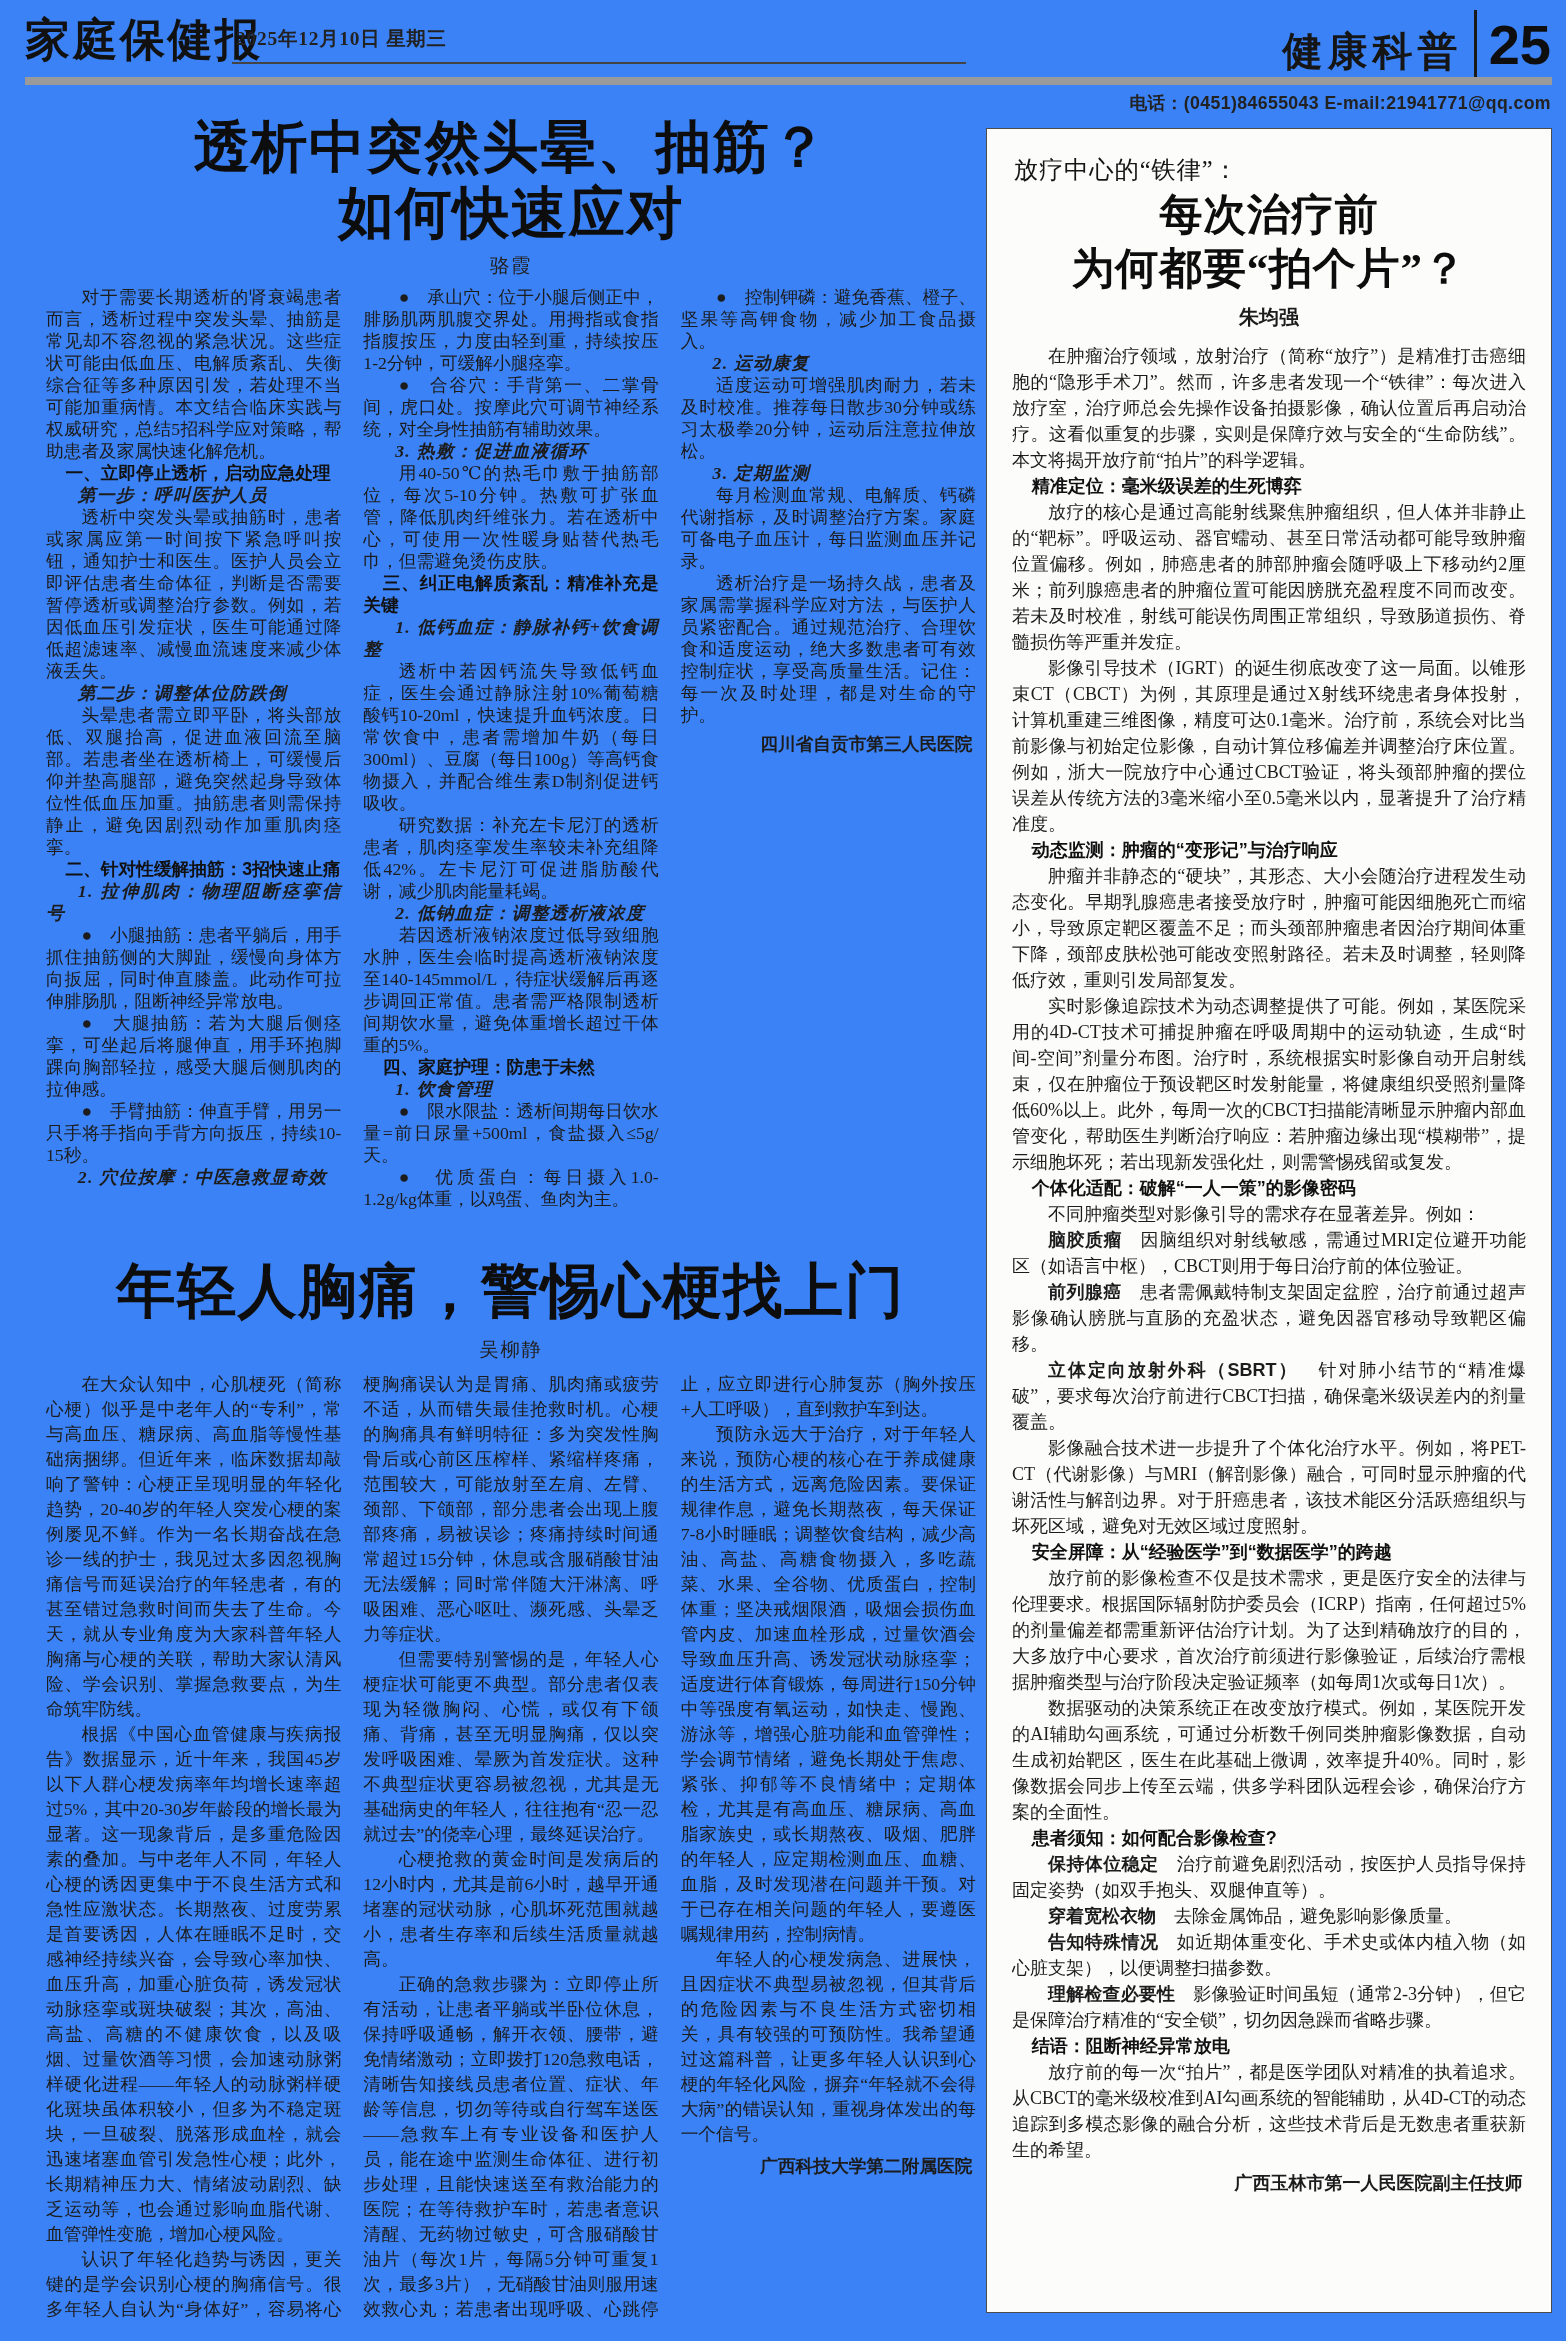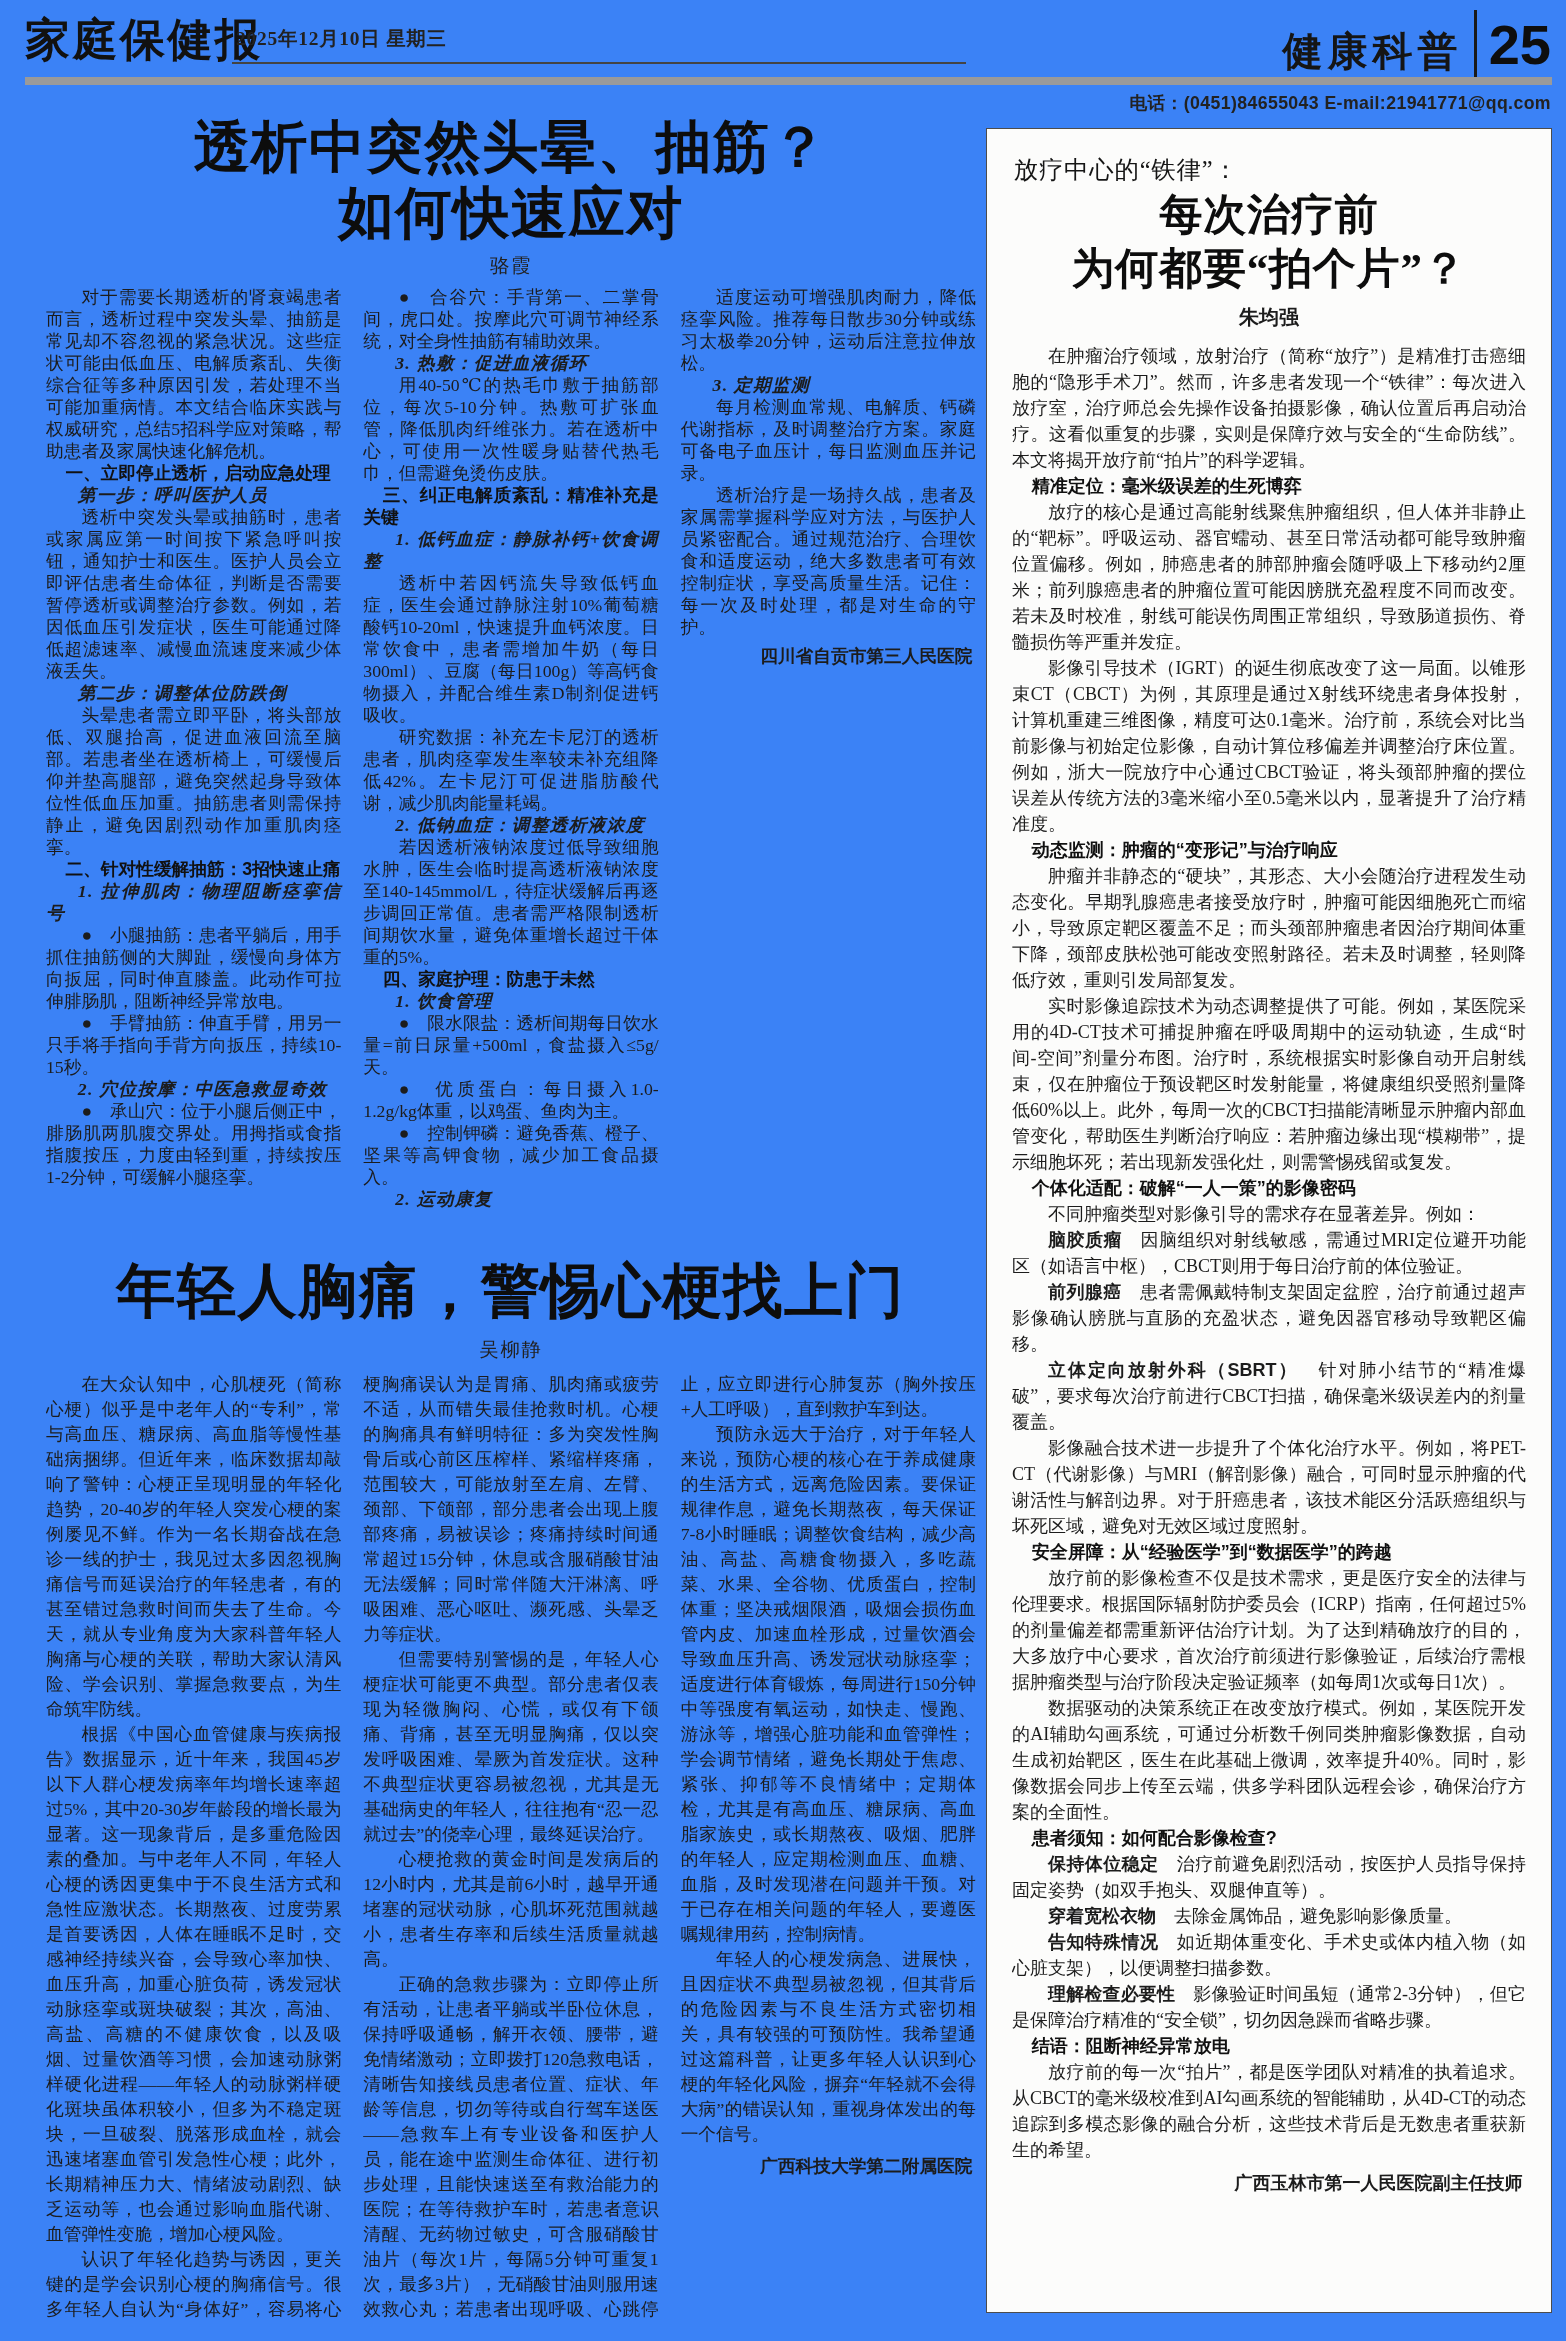--- a/index.html
+++ b/index.html
@@ -77,39 +77,40 @@
   <div class="colbody a1-body">
       <p class="blk para">对于需要长期透析的肾衰竭患者而言，透析过程中突发头晕、抽筋是常见却不容忽视的紧急状况。这些症状可能由低血压、电解质紊乱、失衡综合征等多种原因引发，若处理不当可能加重病情。本文结合临床实践与权威研究，总结5招科学应对策略，帮助患者及家属快速化解危机。</p>
       <p class="blk sec">一、立即停止透析，启动应急处理</p>
       <p class="blk sub">第一步：呼叫医护人员</p>
       <p class="blk para">透析中突发头晕或抽筋时，患者或家属应第一时间按下紧急呼叫按钮，通知护士和医生。医护人员会立即评估患者生命体征，判断是否需要暂停透析或调整治疗参数。例如，若因低血压引发症状，医生可能通过降低超滤速率、减慢血流速度来减少体液丢失。</p>
       <p class="blk sub">第二步：调整体位防跌倒</p>
       <p class="blk para">头晕患者需立即平卧，将头部放低、双腿抬高，促进血液回流至脑部。若患者坐在透析椅上，可缓慢后仰并垫高腿部，避免突然起身导致体位性低血压加重。抽筋患者则需保持静止，避免因剧烈动作加重肌肉痉挛。</p>
       <p class="blk sec">二、针对性缓解抽筋：3招快速止痛</p>
       <p class="blk sub">1. 拉伸肌肉：物理阻断痉挛信号</p>
       <p class="blk bullet">●　小腿抽筋：患者平躺后，用手抓住抽筋侧的大脚趾，缓慢向身体方向扳屈，同时伸直膝盖。此动作可拉伸腓肠肌，阻断神经异常放电。</p>
+      <p class="blk bullet">●　大腿抽筋：若为大腿后侧痉挛，可坐起后将腿伸直，用手环抱脚踝向胸部轻拉，感受大腿后侧肌肉的拉伸感。</p>
       <p class="blk bullet">●　手臂抽筋：伸直手臂，用另一只手将手指向手背方向扳压，持续10-15秒。</p>
       <p class="blk sub">2. 穴位按摩：中医急救显奇效</p>
       <p class="blk bullet">●　承山穴：位于小腿后侧正中，腓肠肌两肌腹交界处。用拇指或食指指腹按压，力度由轻到重，持续按压1-2分钟，可缓解小腿痉挛。</p>
       <p class="blk bullet">●　合谷穴：手背第一、二掌骨间，虎口处。按摩此穴可调节神经系统，对全身性抽筋有辅助效果。</p>
       <p class="blk sub">3. 热敷：促进血液循环</p>
       <p class="blk para">用40-50℃的热毛巾敷于抽筋部位，每次5-10分钟。热敷可扩张血管，降低肌肉纤维张力。若在透析中心，可使用一次性暖身贴替代热毛巾，但需避免烫伤皮肤。</p>
       <p class="blk sec">三、纠正电解质紊乱：精准补充是关键</p>
       <p class="blk sub">1. 低钙血症：静脉补钙+饮食调整</p>
       <p class="blk para">透析中若因钙流失导致低钙血症，医生会通过静脉注射10%葡萄糖酸钙10-20ml，快速提升血钙浓度。日常饮食中，患者需增加牛奶（每日300ml）、豆腐（每日100g）等高钙食物摄入，并配合维生素D制剂促进钙吸收。</p>
       <p class="blk para">研究数据：补充左卡尼汀的透析患者，肌肉痉挛发生率较未补充组降低42%。左卡尼汀可促进脂肪酸代谢，减少肌肉能量耗竭。</p>
       <p class="blk sub">2. 低钠血症：调整透析液浓度</p>
       <p class="blk para">若因透析液钠浓度过低导致细胞水肿，医生会临时提高透析液钠浓度至140-145mmol/L，待症状缓解后再逐步调回正常值。患者需严格限制透析间期饮水量，避免体重增长超过干体重的5%。</p>
       <p class="blk sec">四、家庭护理：防患于未然</p>
       <p class="blk sub">1. 饮食管理</p>
       <p class="blk bullet">●　限水限盐：透析间期每日饮水量=前日尿量+500ml，食盐摄入≤5g/天。</p>
       <p class="blk bullet">●　优质蛋白：每日摄入1.0-1.2g/kg体重，以鸡蛋、鱼肉为主。</p>
       <p class="blk bullet">●　控制钾磷：避免香蕉、橙子、坚果等高钾食物，减少加工食品摄入。</p>
       <p class="blk sub">2. 运动康复</p>
-      <p class="blk para">适度运动可增强肌肉耐力，降低痉挛风险。推荐每日散步30分钟或练习太极拳20分钟，运动后注意拉伸放松。</p>
+      <p class="blk para">适度运动可增强肌肉耐力，若未及时校准。推荐每日散步30分钟或练习太极拳20分钟，运动后注意拉伸放松。</p>
       <p class="blk sub">3. 定期监测</p>
       <p class="blk para">每月检测血常规、电解质、钙磷代谢指标，及时调整治疗方案。家庭可备电子血压计，每日监测血压并记录。</p>
       <p class="blk para">透析治疗是一场持久战，患者及家属需掌握科学应对方法，与医护人员紧密配合。通过规范治疗、合理饮食和适度运动，绝大多数患者可有效控制症状，享受高质量生活。记住：每一次及时处理，都是对生命的守护。</p>
       <p class="blk sign">四川省自贡市第三人民医院</p>
     </div>
 
   <div class="art-title a2-title">年轻人胸痛，警惕心梗找上门</div>
   <div class="art-author a2-author">吴柳静</div>
   <div class="colbody a2-body">
       <p class="blk para">在大众认知中，心肌梗死（简称心梗）似乎是中老年人的“专利”，常与高血压、糖尿病、高血脂等慢性基础病捆绑。但近年来，临床数据却敲响了警钟：心梗正呈现明显的年轻化趋势，20-40岁的年轻人突发心梗的案例屡见不鲜。作为一名长期奋战在急诊一线的护士，我见过太多因忽视胸痛信号而延误治疗的年轻患者，有的甚至错过急救时间而失去了生命。今天，就从专业角度为大家科普年轻人胸痛与心梗的关联，帮助大家认清风险、学会识别、掌握急救要点，为生命筑牢防线。</p>

